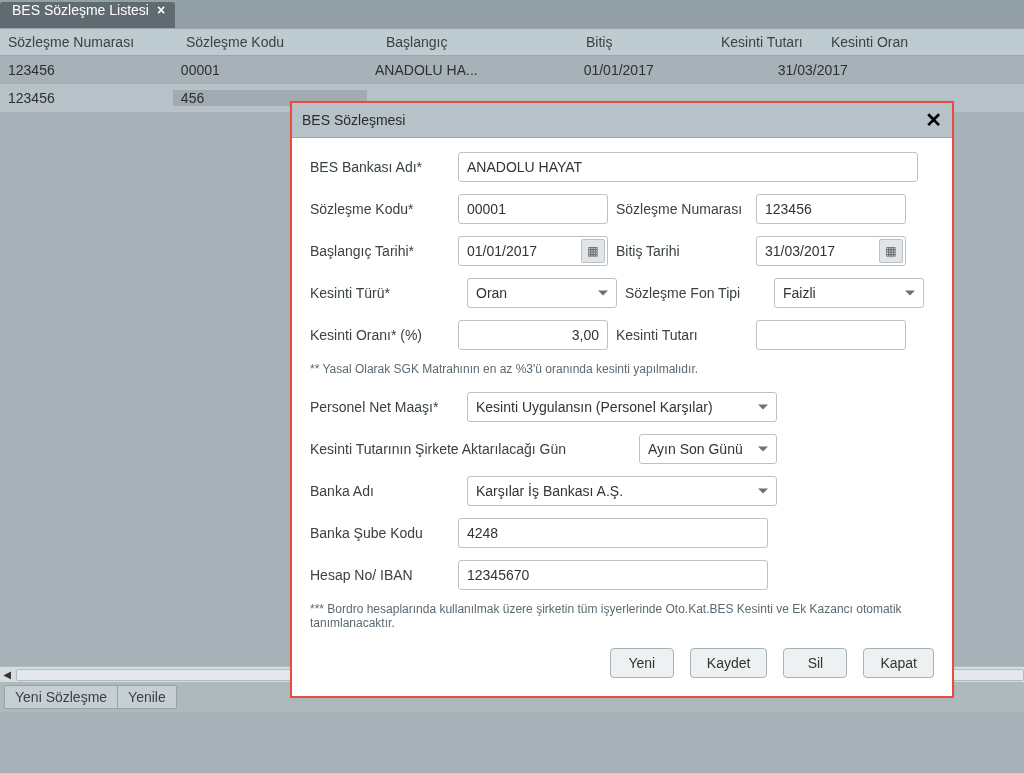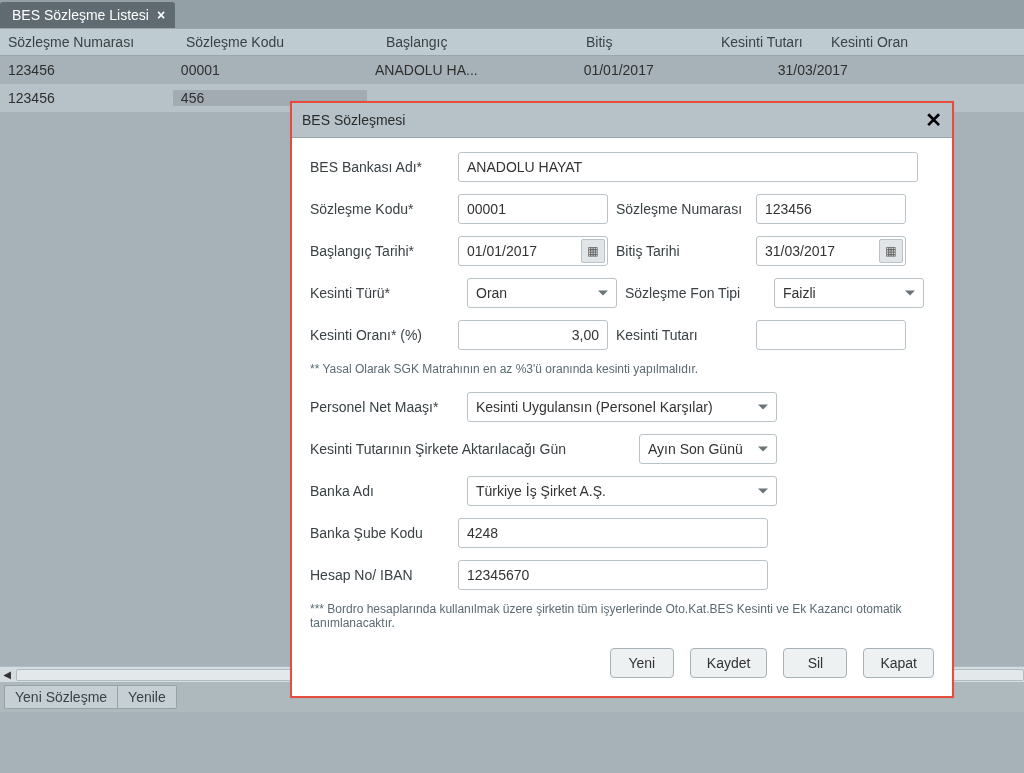--- a/index.html
+++ b/index.html
@@ -20,21 +20,20 @@
     background: #93a0a6;
     height: 28px;
     display: flex;
     align-items: flex-end;
   }
   .tab {
     background: #5f6b71;
     color: #fff;
     height: 26px;
     display: inline-flex;
-    align-items: center;
     padding: 0 10px 0 12px;
     font-size: 14px;
     border-top-left-radius: 3px;
     border-top-right-radius: 3px;
     gap: 8px;
   }
   .tab .close-x {
     font-weight: bold;
     cursor: pointer;
   }
@@ -327,21 +326,21 @@
       <div class="label" style="width:320px">Kesinti Tutarının Şirkete Aktarılacağı Gün</div>
       <div class="input-box select-box" style="width:138px">
         <span>Ayın Son Günü</span>
         <span class="sel-arrow"></span>
       </div>
     </div>
 
     <div class="form-row">
       <div class="label l1">Banka Adı</div>
       <div class="input-box select-box" style="width:310px">
-        <span>Türkiye İş Şirket A.Ş.</span>
+        <span>Karşılar İş Bankası A.Ş.</span>
         <span class="sel-arrow"></span>
       </div>
     </div>
 
     <div class="form-row">
       <div class="label l1">Banka Şube Kodu</div>
       <div class="input-box" style="width:310px">4248</div>
     </div>
 
     <div class="form-row">

